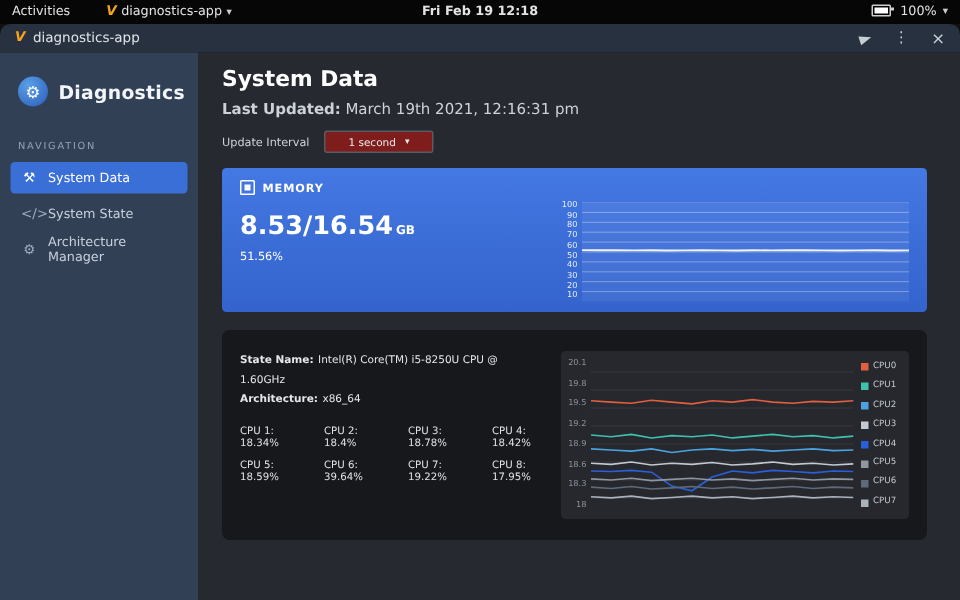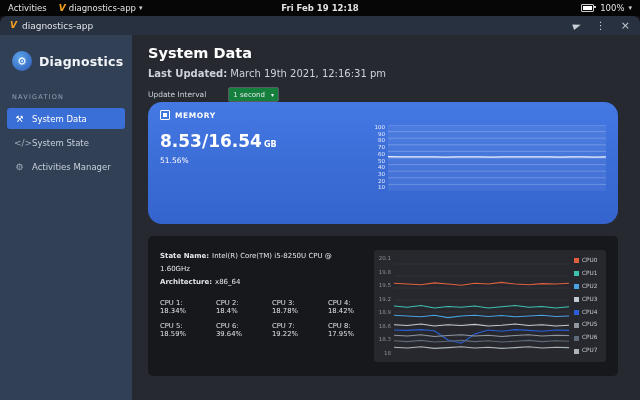--- a/index.html
+++ b/index.html
@@ -1,25 +1,25 @@
 <!DOCTYPE html>
 <html><head>
 <meta charset="utf-8">
 <style>
   html,body{margin:0;padding:0}
   body{width:640px;height:400px;background:#111;font-family:"DejaVu Sans","Liberation Sans",sans-serif;overflow:hidden}
   .screen{position:relative;width:640px;height:400px;display:flex;flex-direction:column;overflow:hidden}
 
   
   .topbar{height:16px;background:#060606;color:#e3e3e3;display:flex;align-items:center;font-size:8.5px;padding:0 8px;position:relative;flex:0 0 auto}
-  .tb-left{display:flex;align-items:center;gap:12px}
+  .tb-left{display:flex;align-items:center;gap:24px}
   .app-ind{display:flex;align-items:center;gap:3px}
   .v-logo{color:#f7a41d;font-weight:700;font-style:italic;font-size:9px;line-height:1}
   .tb-clock{position:absolute;left:50%;transform:translateX(-50%);font-weight:600}
-  .tb-right{margin-left:auto;display:flex;align-items:center;gap:4px}
+  .tb-right{margin-left:auto;display:flex;align-items:flex-start;gap:4px}
   .caret{font-size:7px;opacity:.9}
   .battery{width:11px;height:6px;border:1px solid #cfcfcf;border-radius:1px;position:relative;display:inline-block;margin-right:2px}
   .battery i{position:absolute;top:1px;left:1px;right:1px;bottom:1px;background:#fff;display:block}
   .battery:after{content:"";position:absolute;right:-3px;top:1px;width:2px;height:2px;background:#cfcfcf}
 
   
   .titlebar{height:19px;background:#28313f;display:flex;align-items:center;padding:0 10px;color:#dfe3e8;flex:0 0 auto;border-radius:7px 7px 0 0}
   .ttl-left{display:flex;align-items:center;gap:5px;font-size:9px}
   .ttl-actions{margin-left:auto;display:flex;align-items:center;gap:15px;color:#c9ced6}
   .plane{width:0;height:0;border-left:8px solid #c9ced6;border-top:3px solid transparent;border-bottom:3px solid transparent;transform:rotate(-18deg);display:inline-block;cursor:pointer}
@@ -37,26 +37,26 @@
   nav{display:flex;flex-direction:column;gap:3px;padding:0 7px}
   .nav-item{display:flex;align-items:center;gap:7px;height:21px;padding:0 7px;border-radius:3px;color:#c7d0dc;font-size:8.5px;cursor:pointer}
   .nav-item .nav-icon{font-size:9px;color:#9fadc0;width:11px;text-align:center;flex:0 0 auto}
   .nav-item.active{background:#3b6fd8;color:#fff}
   .nav-item.active .nav-icon{color:#fff}
 
   .main{flex:1;background:#26292f;padding:10px 22px 0 16px;overflow:hidden}
   h1{color:#fff;font-size:14.5px;font-weight:700;margin:0 0 7px}
   .updated{color:#cdd2d9;font-size:10px;margin-bottom:8px}
   .updated .b{font-weight:700;margin-right:3px}
-  .interval-row{display:flex;align-items:center;gap:22px;color:#cdd2d9;font-size:7.5px;}
-  .select{display:flex;align-items:center;gap:6px;background:#15803d;border:1px solid #565b64;border-radius:2px;height:13px;padding:0 4px;color:#e8eaee;font-size:7px;cursor:pointer}
+  .interval-row{display:flex;align-items:center;gap:10px;color:#cdd2d9;font-size:7.5px;margin-bottom:10px}
+  .select{display:flex;align-items:center;gap:6px;background:#7f1d1d;border:1px solid #565b64;border-radius:2px;height:13px;padding:0 15px;color:#e8eaee;font-size:7px;cursor:pointer}
   .sel-caret{font-size:6px}
 
   
-  .mem-card{background:linear-gradient(180deg,#4478e2,#3463cd);border-radius:14px;padding:8px 12px;height:122px;margin-bottom:12px;color:#fff;box-sizing:border-box}
+  .mem-card{background:linear-gradient(180deg,#4478e2,#3463cd);border-radius:3px;padding:8px 12px;height:96px;margin-bottom:12px;color:#fff;box-sizing:border-box}
   .card-head{display:flex;align-items:center;gap:5px;font-size:7.5px;font-weight:700;letter-spacing:.6px}
   .chip-icon{width:8px;height:8px;border:1px solid currentColor;border-radius:1px;position:relative;display:inline-block;flex:0 0 auto}
   .chip-icon:after{content:"";position:absolute;top:2px;left:2px;right:2px;bottom:2px;background:currentColor}
   .mem-body{display:flex;margin-top:5px}
   .mem-stats{flex:1;padding-top:6px}
   .mem-usage{font-size:17px;font-weight:700}
   .mem-unit{font-size:8px;font-weight:600;margin-left:2px}
   .mem-pct{font-size:7.5px;margin-top:5px}
   .chart-box{display:flex;width:232px;height:66px}
   .ticks{display:flex;flex-direction:column;justify-content:space-between;text-align:right;padding-right:3px;font-size:5.5px;line-height:1;box-sizing:border-box}
@@ -126,21 +126,21 @@
           <div class="nav-item active">
             <span class="nav-icon">⚒</span>
             <span>System Data</span>
           </div>
           <div class="nav-item">
             <span class="nav-icon">&lt;/&gt;</span>
             <span>System State</span>
           </div>
           <div class="nav-item">
             <span class="nav-icon">⚙</span>
-            <span>Activities Manager</span>
+            <span>Architecture Manager</span>
           </div>
         </nav>
     </aside>
 
     <main class="main">
       <h1>System Data</h1>
 
       <div class="updated">
         <span class="b">Last Updated:</span><span>March 19th 2021, 12:16:31 pm</span>
       </div>

